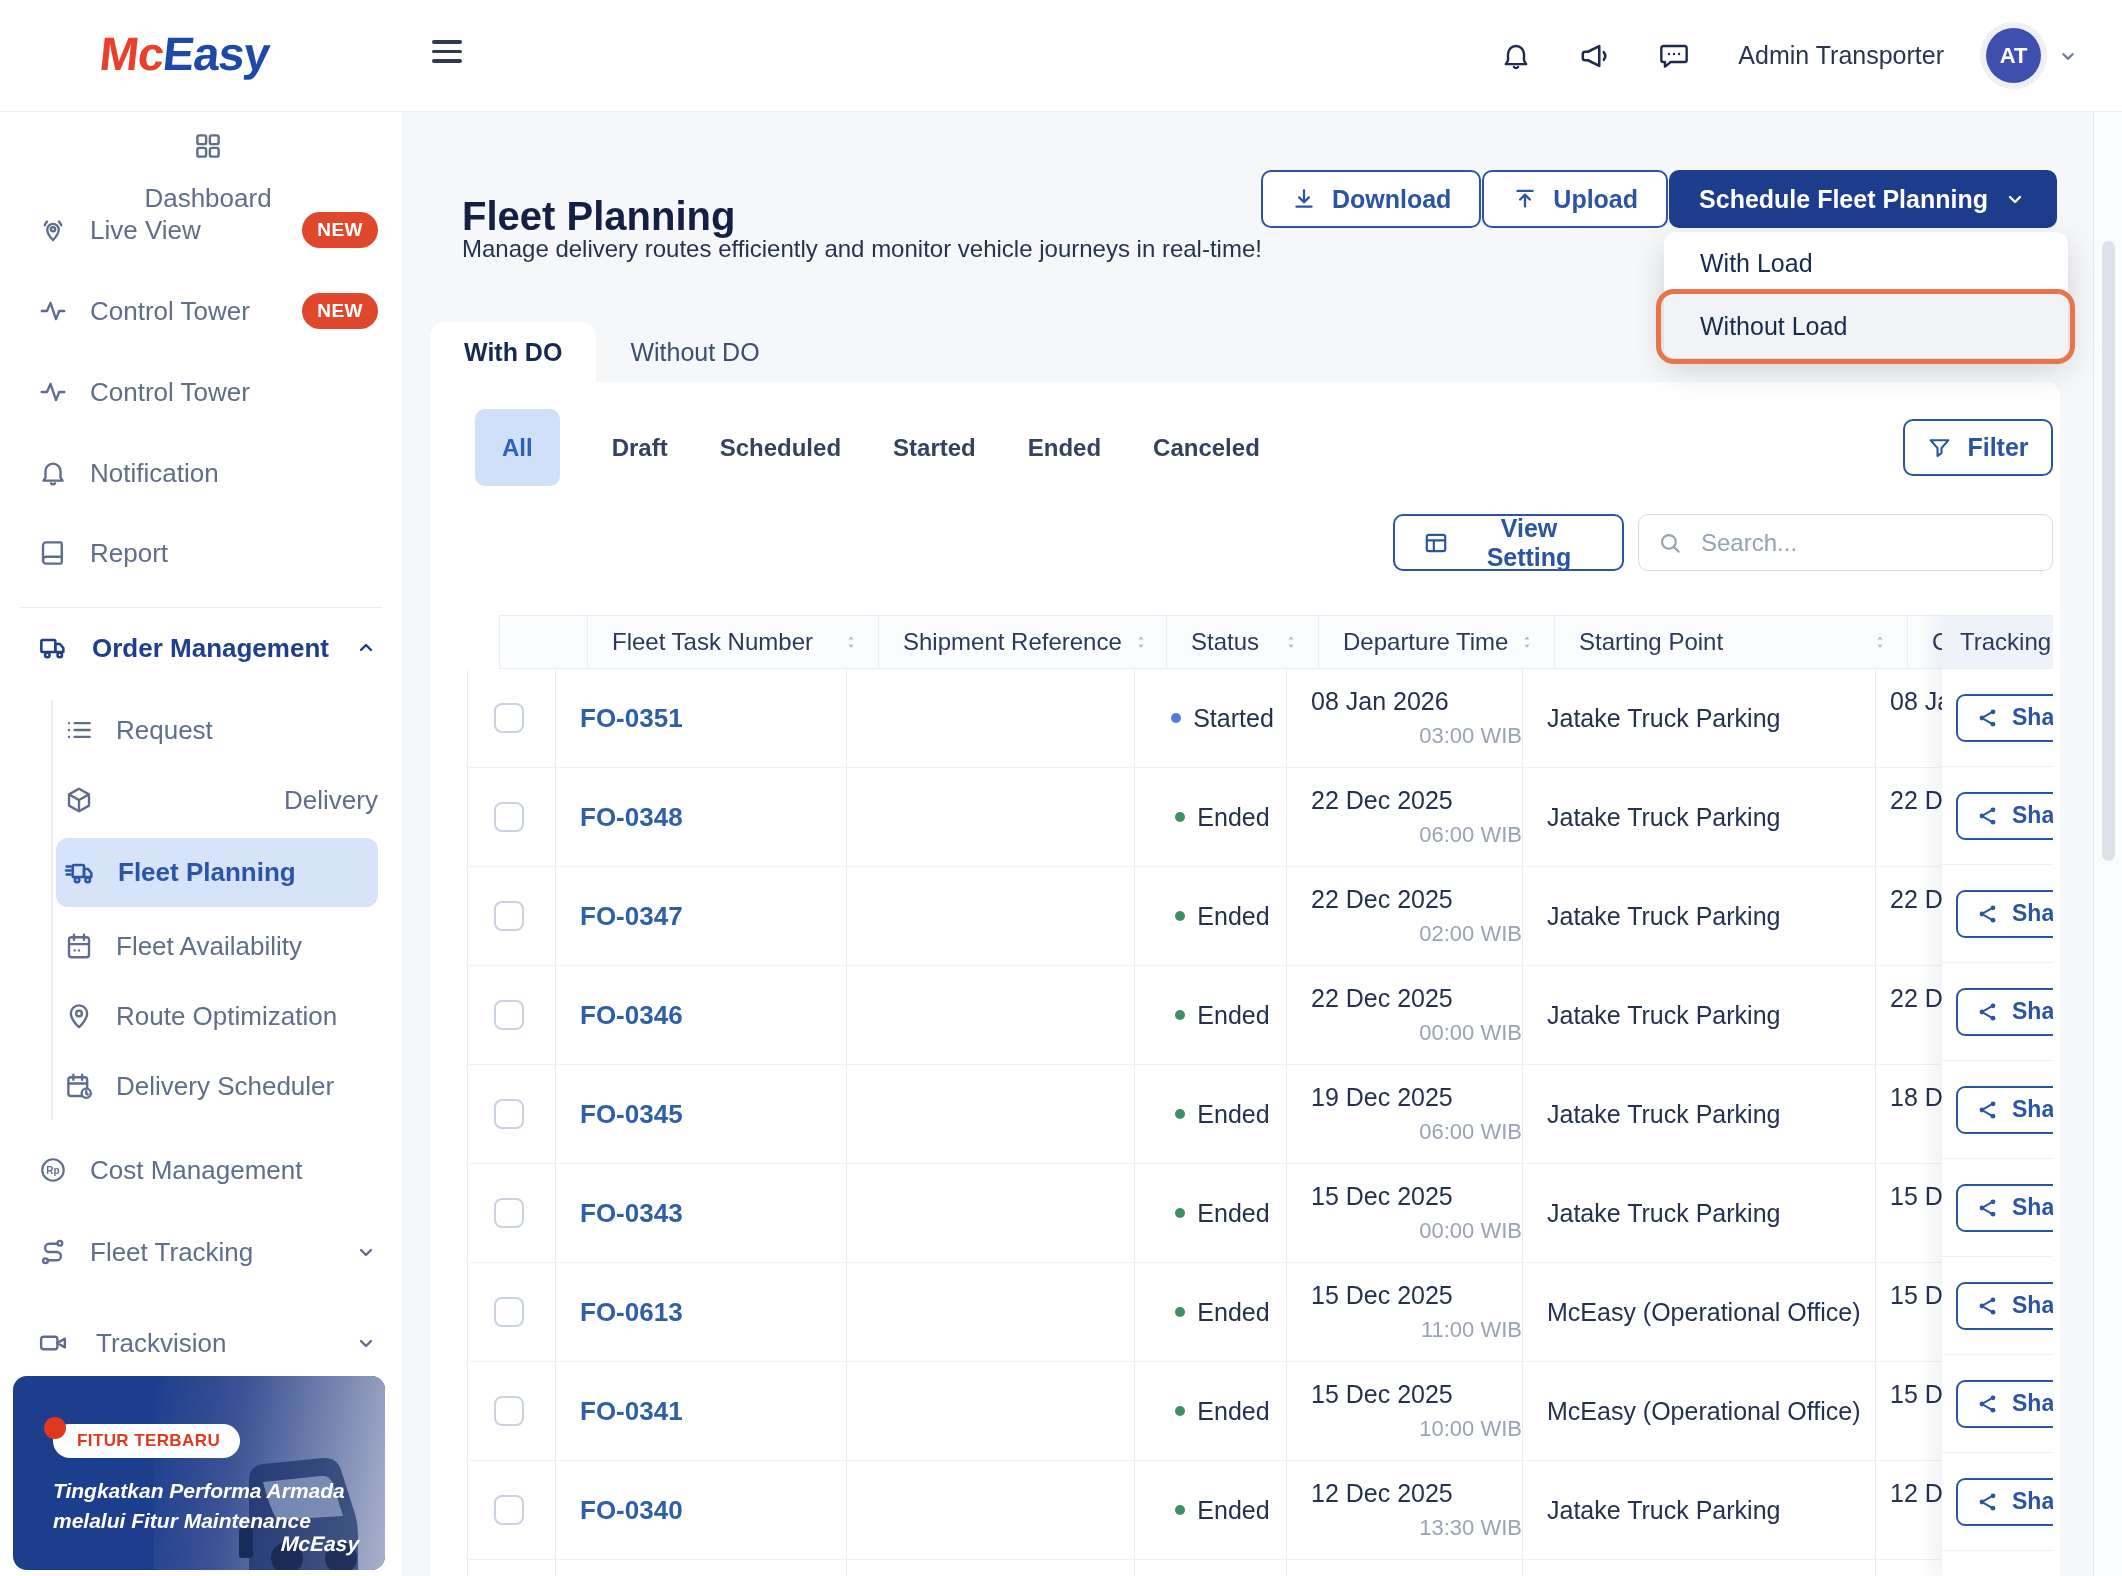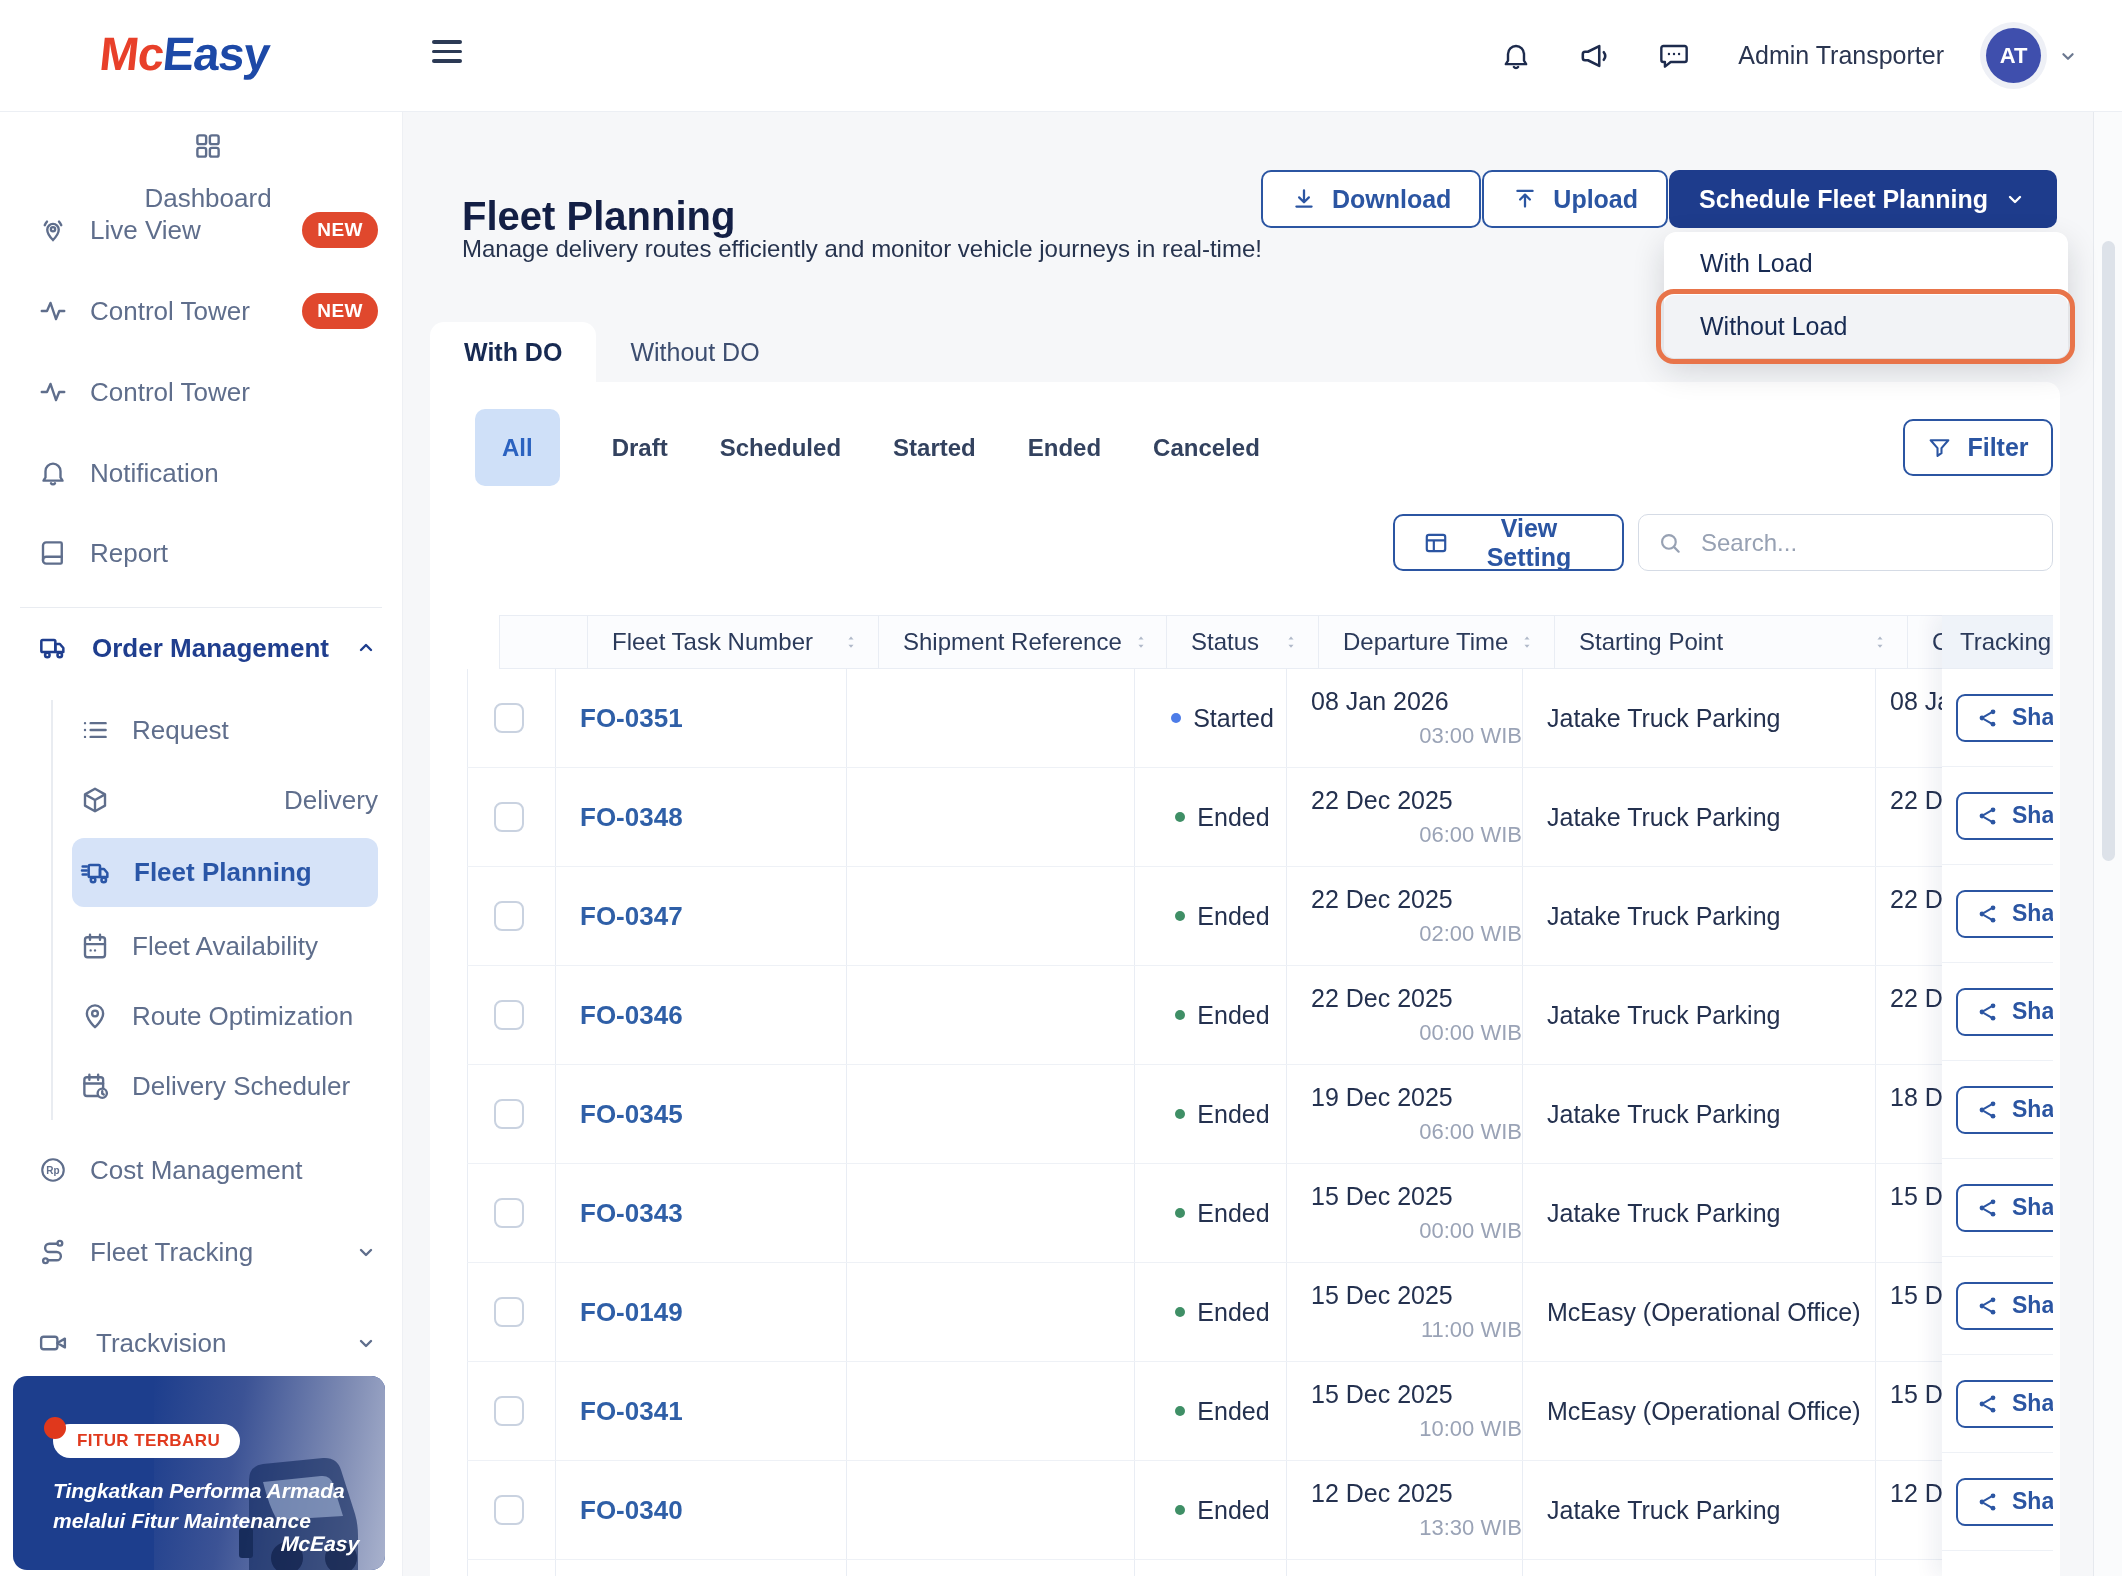--- a/index.html
+++ b/index.html
@@ -19,21 +19,21 @@
   .user-name{font-size:25px;color:#2a3550;font-weight:500;margin-left:2px;}
   .avatar{width:55px;height:55px;border-radius:50%;background:#3f4fad;color:#fff;display:flex;align-items:center;justify-content:center;
           font-size:22px;font-weight:700;box-shadow:0 0 0 6px #eef0f6;margin-left:-4px;}
   .chev-sm{color:#6b7890;margin-left:-30px;}
 
   
   .sidebar{position:absolute;left:0;top:111px;bottom:0;width:402px;background:#fff;border-right:1px solid #eef0f4;z-index:20;}
   .nav-item{position:absolute;left:24px;right:24px;height:64px;display:flex;align-items:center;gap:22px;
             padding-left:14px;border-radius:12px;color:#5f6e8c;font-size:26px;cursor:pointer;box-sizing:border-box;}
   .nav-item .lbl{white-space:nowrap;}
-  .nav-sub{left:72px;padding-left:8px;}
+  .nav-sub{left:56px;padding-left:8px;}
   .nav-sub.active{background:#d6e3f8;color:#2a56a7;font-weight:600;}
   .nav-group{color:#1f3e8e;font-weight:700;}
   .badge{margin-left:auto;background:#e0482d;color:#fff;font-size:19px;font-weight:700;border-radius:999px;padding:7px 15px;letter-spacing:.5px;}
   .nav-caret{margin-left:auto;color:#5f6e8c;}
   .nav-group .nav-caret{color:#1f3e8e;}
   .side-divider{position:absolute;left:20px;right:20px;top:496px;height:1px;background:#e9ecf1;}
   .sub-line{position:absolute;left:51px;top:589px;width:2px;height:420px;background:#e9ecf1;}
 
   
   .promo{position:absolute;left:13px;top:1265px;width:372px;height:194px;border-radius:14px;overflow:hidden;
@@ -629,21 +629,21 @@
                 <div class="l1">15 De</div>
                 <div class="l2">16:35 W</div>
               </div>
   </div>
 
   <div class="tr">
     <div class="td row-check">
                 <span class="checkbox"></span>
               </div>
     <div class="td">
-                <a class="task-link">FO-0149</a>
+                <a class="task-link">FO-0613</a>
               </div>
     <div class="td"></div>
     <div class="td status-cell">
                 <span class="dot ended"></span>
                 <span>Ended</span>
               </div>
     <div class="td">
                 <div class="l1">15 Dec 2025</div>
                 <div class="l2">11:00 WIB</div>
               </div>

